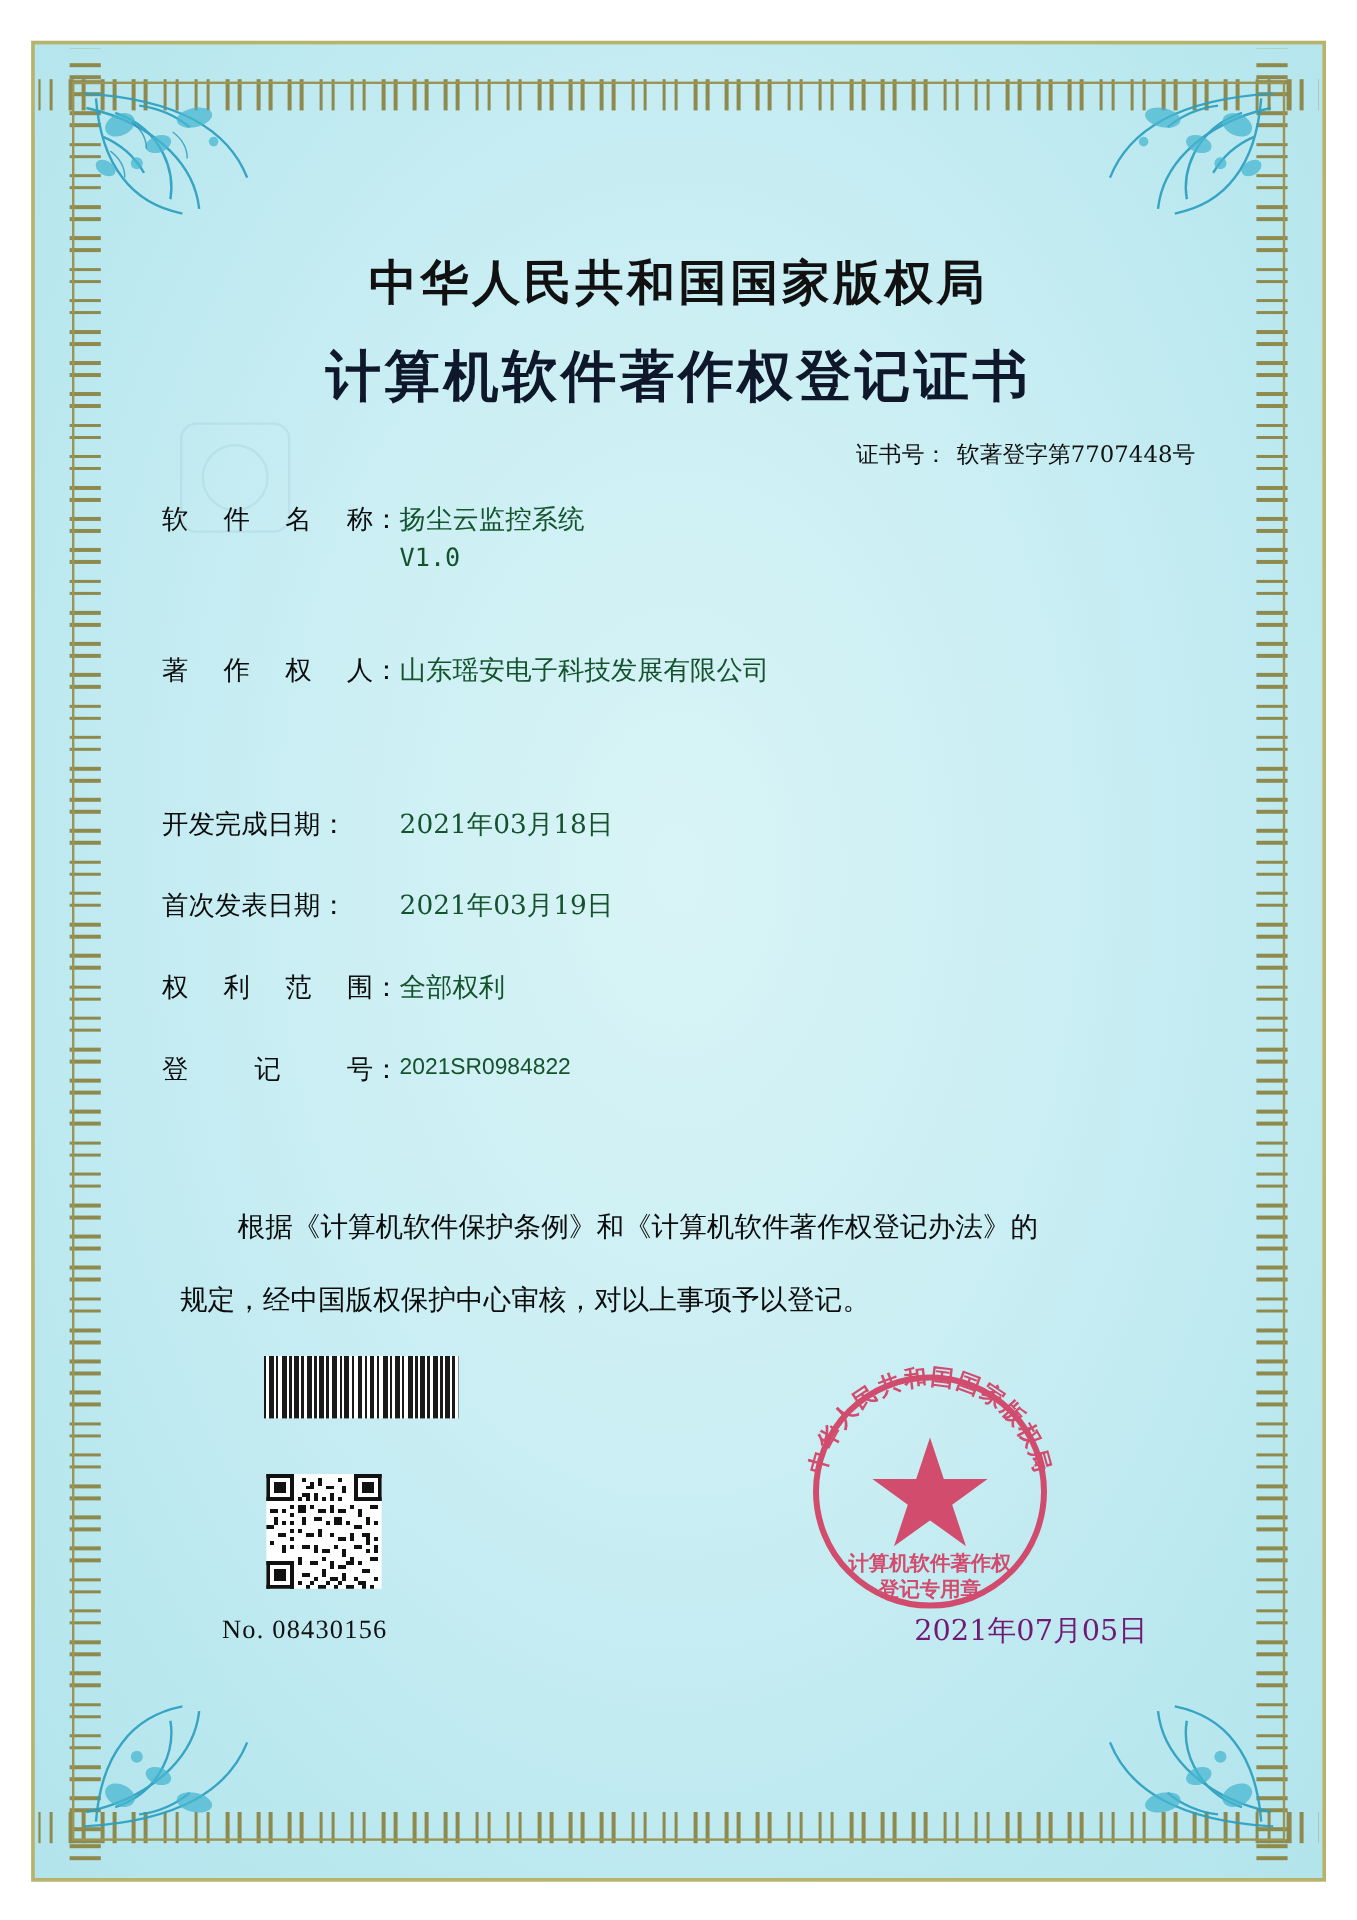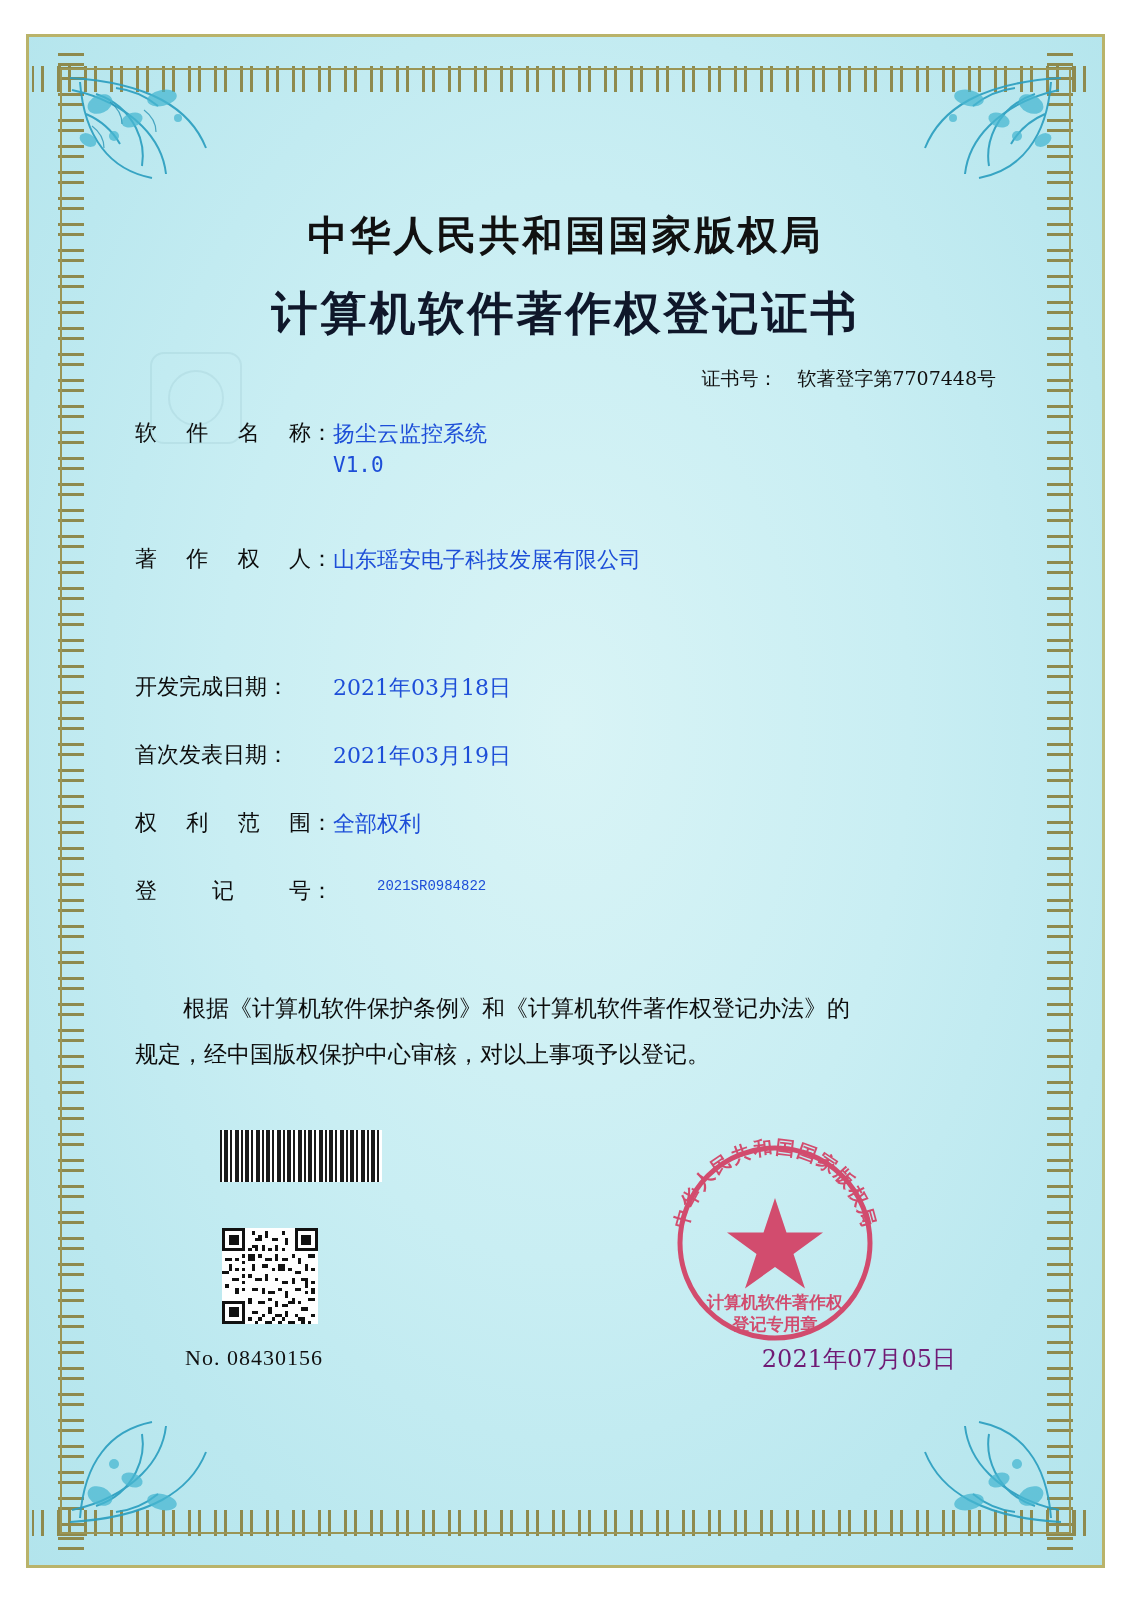--- a/index.html
+++ b/index.html
@@ -128,21 +128,21 @@
   }
 
   .cert-no-row {
     position: absolute;
     right: 135px;
     top: 366px;
     font-family: "DejaVu Serif", "Liberation Serif", serif;
     font-size: 19px;
     color: #111;
     display: flex;
-    gap: 20px;
+    gap: 8px;
     align-items: baseline;
   }
 
   
   .watermark {
     position: absolute;
     left: 150px; top: 352px;
     width: 88px; height: 88px;
     border-radius: 14px;
     border: 2px solid rgba(120,170,180,0.35);
@@ -178,46 +178,45 @@
     letter-spacing: 0px;
     white-space: nowrap;
   }
   .field-label.spread {
     display: flex;
     justify-content: space-between;
   }
   .field-value {
     font-family: "DejaVu Serif", "Liberation Serif", serif;
     font-size: 22px;
-    color: #1d4ed8;
+    color: #14532d;
     line-height: 1.45;
   }
   .field-value.mono {
-    font-family: Liberation Mono, monospace;
-    font-size: 14px;
-    margin-left: 44px;
+    font-family: Liberation Sans, sans-serif;
+    font-size: 19px;
   }
 
   .gap-1 { height: 56px; }
   .gap-2 { height: 60px; }
   .row-tall { margin-bottom: 36px; }
 
   
   .statement {
     position: absolute;
     left: 135px;
     top: 985px;
     width: 860px;
     font-family: "DejaVu Serif", "Liberation Serif", serif;
     font-size: 23px;
     line-height: 2.0;
     color: #0d0d0d;
     text-align: justify;
   }
-  .statement p { margin: 0; }
+  .statement p { margin: 15px; }
   .statement .indent { text-indent: 48px; }
 
   
   .barcode {
     position: absolute;
     left: 220px;
     top: 1130px;
     width: 162px;
     height: 52px;
     background: repeating-linear-gradient(90deg,

